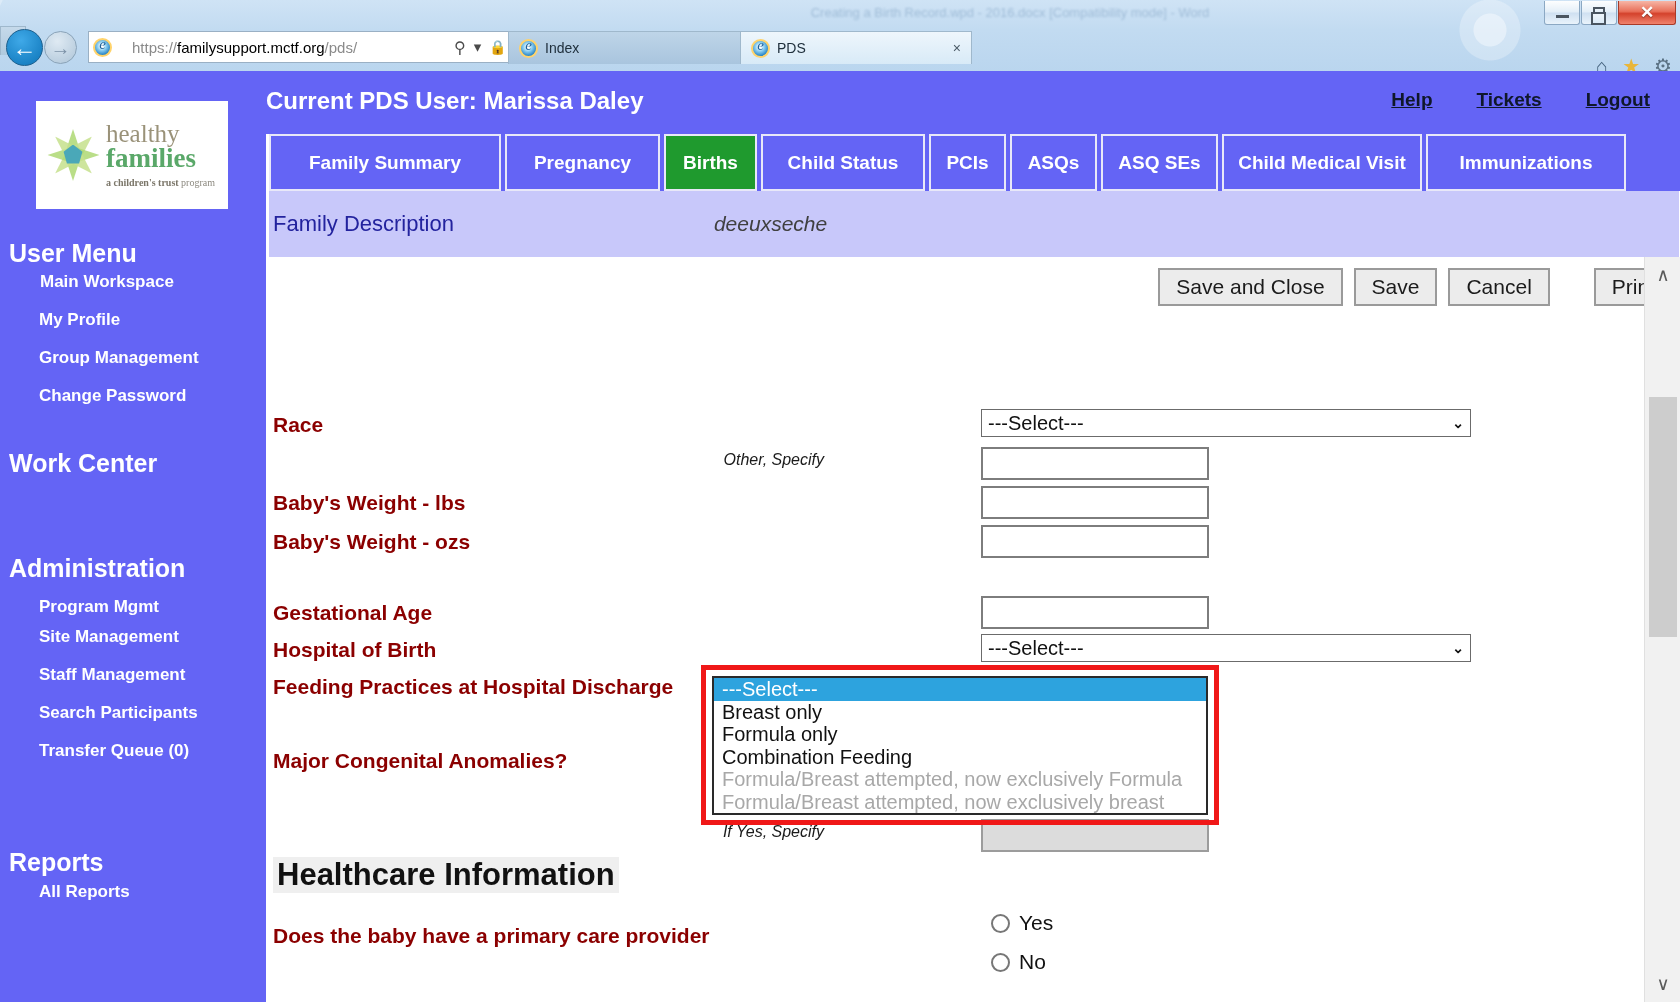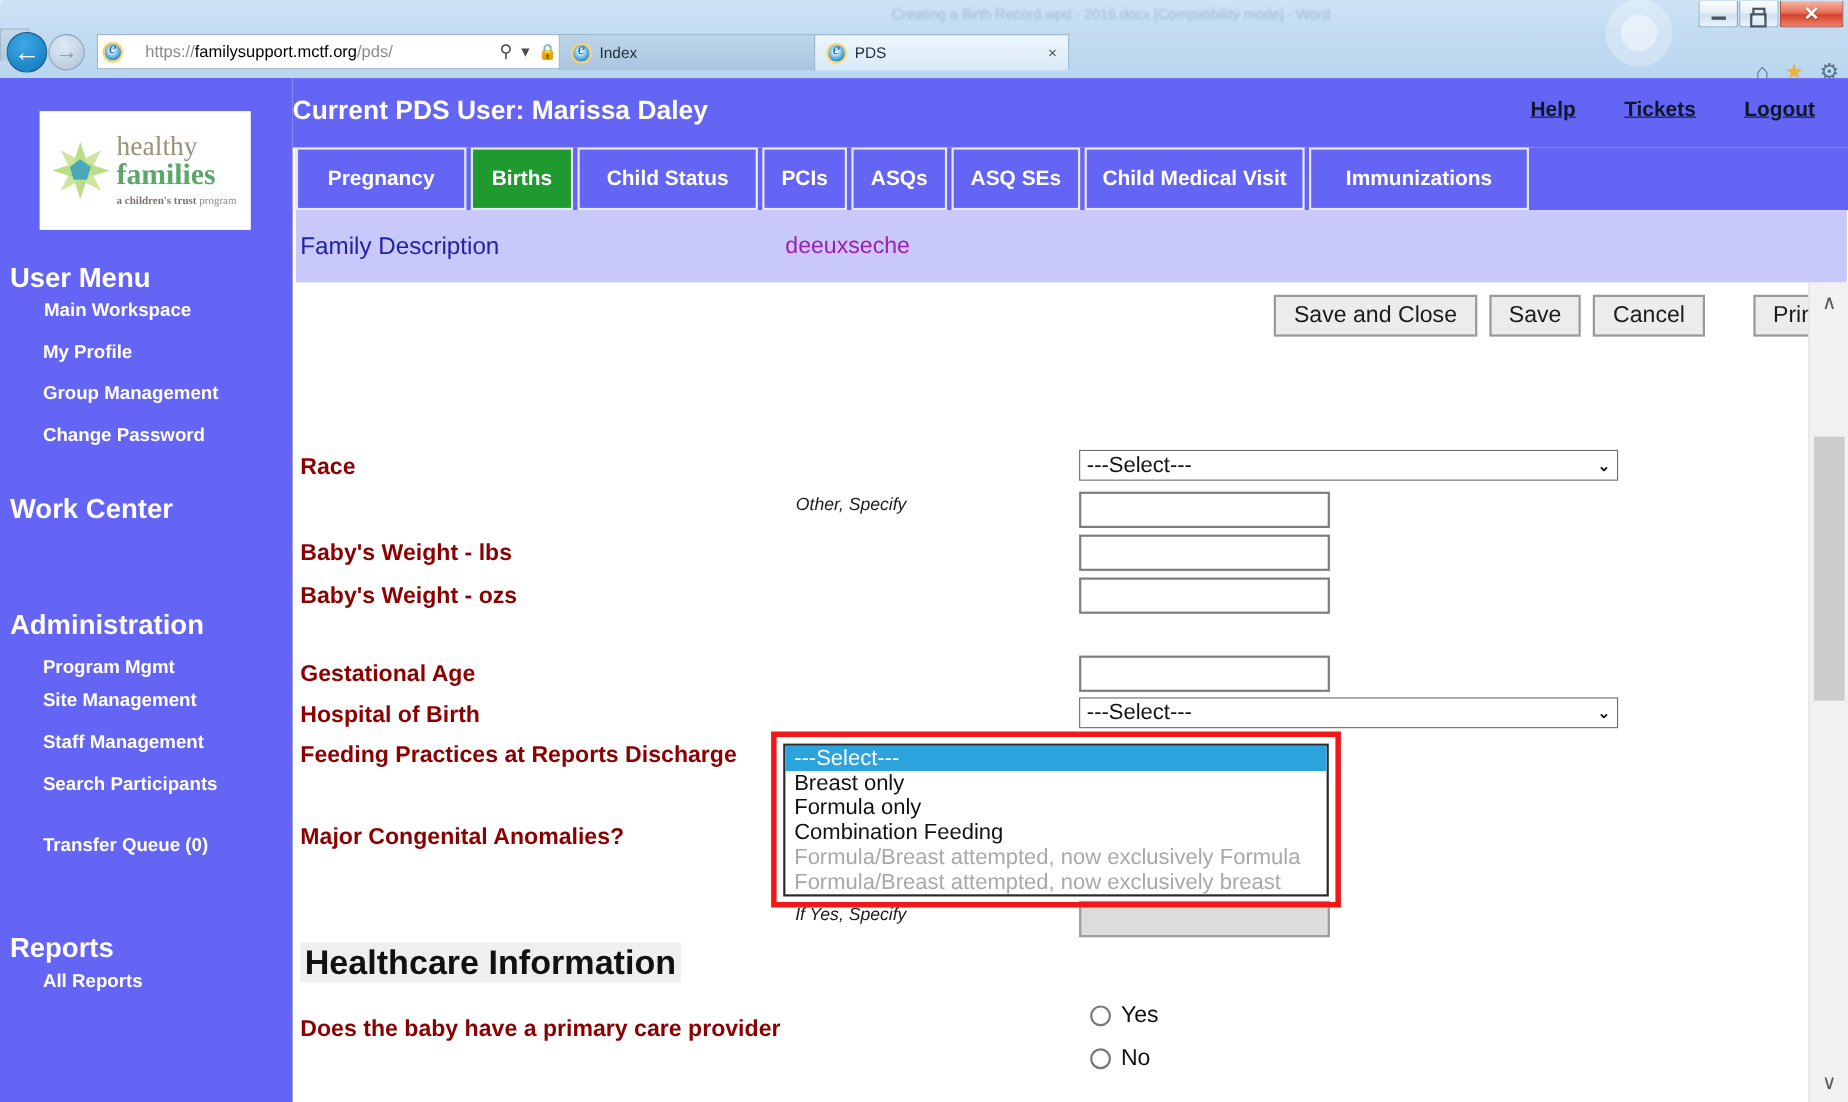--- a/index.html
+++ b/index.html
@@ -163,21 +163,21 @@
     display: flex; align-items: center; justify-content: center; text-align: center;
     line-height: 1.05; padding: 0 10px;
   }
   .app-tab.active { background: #1f9a2e; border-color: #e8e8f8; }
 
   #family-desc-bar {
     position: absolute; left: 3px; top: 120px; width: 1410px; height: 66px;
     background: #c8c8fa; display: flex; align-items: center;
   }
   #family-desc-label { margin-left: 4px; font-size: 22px; color: #23239e; }
-  #family-desc-value { margin-left: 260px; font-size: 21px; color: #a21caf; }
+  #family-desc-value { margin-left: 260px; font-size: 21px; color: #404040; font-style: italic; }
 
   #form-area { position: absolute; left: 3px; top: 186px; width: 1410px; height: 745px; background: #fff; }
 
   #button-row { position: absolute; right: 6px; top: 11px; display: flex; align-items: flex-start; }
   .form-button {
     background: #ececec; border: 2px solid #9a9a9a;
     font-size: 21px; color: #1b1b1b; padding: 5px 16px; margin-left: 11px;
     font-family: "Liberation Sans", sans-serif;
   }
   #print-button { margin-left: 44px; }
@@ -321,38 +321,39 @@
     <div class="side-link" style="position:absolute;left:0;top:268px;">Group Management</div>
     <div class="side-link" style="position:absolute;left:0;top:306px;">Change Password</div>
 
     <div class="side-head" style="position:absolute;left:0;top:378px;">Work Center</div>
 
     <div class="side-head" style="position:absolute;left:0;top:483px;">Administration</div>
     <div class="side-link" style="position:absolute;left:0;top:517px;">Program Mgmt</div>
     <div class="side-link" style="position:absolute;left:0;top:585px;">Staff Management</div>
     <div class="side-link" style="position:absolute;left:0;top:547px;">Site Management</div>
     <div class="side-link" style="position:absolute;left:0;top:623px;">Search Participants</div>
-    <div class="side-link" style="position:absolute;left:0;top:679px;">Transfer Queue   (0)</div>
+    <div class="side-link" style="position:absolute;left:0;top:661px;">Transfer Queue   (0)</div>
 
     <div class="side-head" style="position:absolute;left:0;top:777px;">Reports</div>
     <div class="side-link" style="position:absolute;left:0;top:802px;">All Reports</div>
   </div>
 
   <div id="content">
 
     <div id="app-topbar">
       <div id="current-user">Current PDS User: Marissa Daley</div>
       <div id="top-links">
         <a href="#">Help</a>
         <a href="#">Tickets</a>
         <a href="#">Logout</a>
       </div>
     </div>
 
     <div id="tabbar">
+      <div class="app-tab" style="width:232px">Family Summary</div>
       <div class="app-tab" style="width:155px">Pregnancy</div>
       <div class="app-tab active" style="width:93px">Births</div>
       <div class="app-tab" style="width:164px">Child Status</div>
       <div class="app-tab" style="width:77px">PCIs</div>
       <div class="app-tab" style="width:87px">ASQs</div>
       <div class="app-tab" style="width:117px">ASQ SEs</div>
       <div class="app-tab" style="width:200px">Child Medical Visit</div>
       <div class="app-tab" style="width:200px">Immunizations</div>
     </div>
 
@@ -387,21 +388,21 @@
 
       <div class="field-label" style="top:344px">Gestational Age</div>
       <div class="text-input" style="left:712px;top:339px"></div>
 
       <div class="field-label" style="top:381px">Hospital of Birth</div>
       <div class="select-input" style="left:712px;top:377px;width:490px">
         <span>---Select---</span>
         <span class="select-arrow">⌄</span>
       </div>
 
-      <div class="field-label" style="top:418px;width:700px">Feeding Practices at Reports Discharge</div>
+      <div class="field-label" style="top:418px;width:700px">Feeding Practices at Hospital Discharge</div>
 
       <div class="field-label" style="top:492px">Major Congenital Anomalies?</div>
 
       <div class="sub-label" style="left:155px;top:566px">If Yes, Specify</div>
       <div class="text-input disabled" style="left:712px;top:562px"></div>
 
       <div id="healthcare-heading" style="top:600px">Healthcare Information</div>
 
       <div class="field-label" style="top:667px;width:440px">Does the baby have a primary care provider</div>
       <div class="radio-row" style="left:722px;top:654px">

